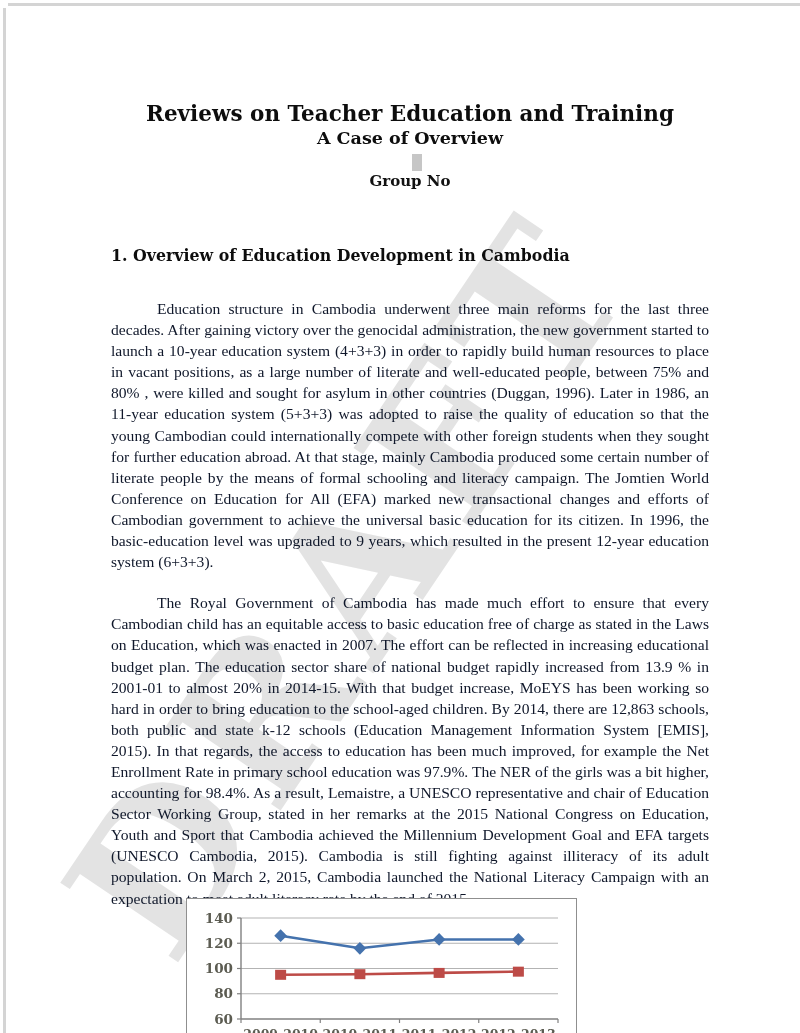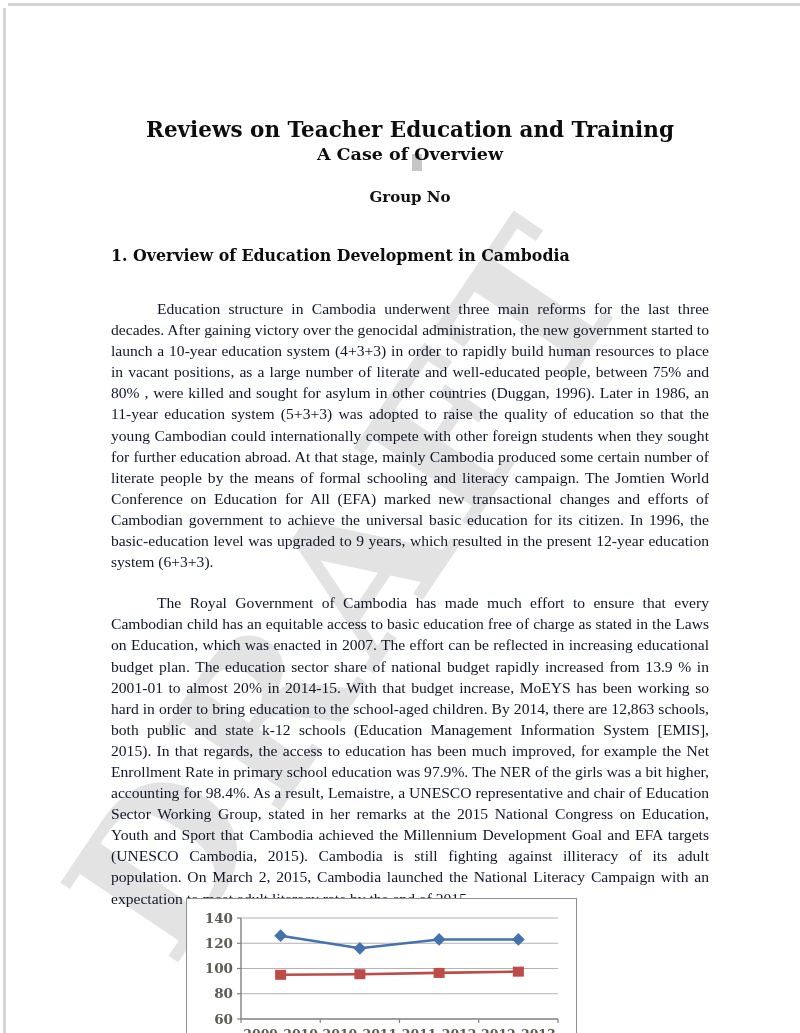--- a/index.html
+++ b/index.html
@@ -12,21 +12,21 @@
 
   .watermark{
     position:absolute;left:350px;top:585px;
     transform:translate(-50%,-50%) rotate(-56deg);
     font-family:"DejaVu Serif",serif;font-weight:bold;
     font-size:195px;letter-spacing:14px;line-height:1;
     color:rgba(128,128,128,0.22);white-space:nowrap;z-index:0;user-select:none;
   }
   .gray-block{position:absolute;left:412px;top:154px;width:10px;height:17px;background:#c6c6c6;z-index:1;}
 
-  .titleblock{position:absolute;left:111px;top:116px;width:598px;text-align:center;z-index:2;}
+  .titleblock{position:absolute;left:111px;top:100px;width:598px;text-align:center;z-index:2;}
   .doc-title{font-family:"DejaVu Serif",serif;font-weight:bold;font-size:21.5px;line-height:27px;margin:0;color:#0d0d0d;}
   .doc-subtitle{font-family:"DejaVu Serif",serif;font-weight:bold;font-size:17.5px;line-height:23px;margin:0;color:#0d0d0d;}
   .doc-author{font-family:"DejaVu Serif",serif;font-weight:bold;font-size:15px;line-height:19px;margin-top:22px;}
   .doc-affiliation{font-family:"DejaVu Serif",serif;font-size:14.5px;line-height:19px;}
 
   .content{position:absolute;left:111px;top:246px;width:598px;z-index:2;}
   .section-heading{font-family:"DejaVu Serif",serif;font-weight:bold;font-size:15.8px;margin:0 0 33px 0;color:#0d0d0d;}
   .para{font-size:15.6px;line-height:21.1px;text-align:justify;text-indent:46px;margin:0 0 20px 0;color:#0f172a;}
 
   .chart-box{

